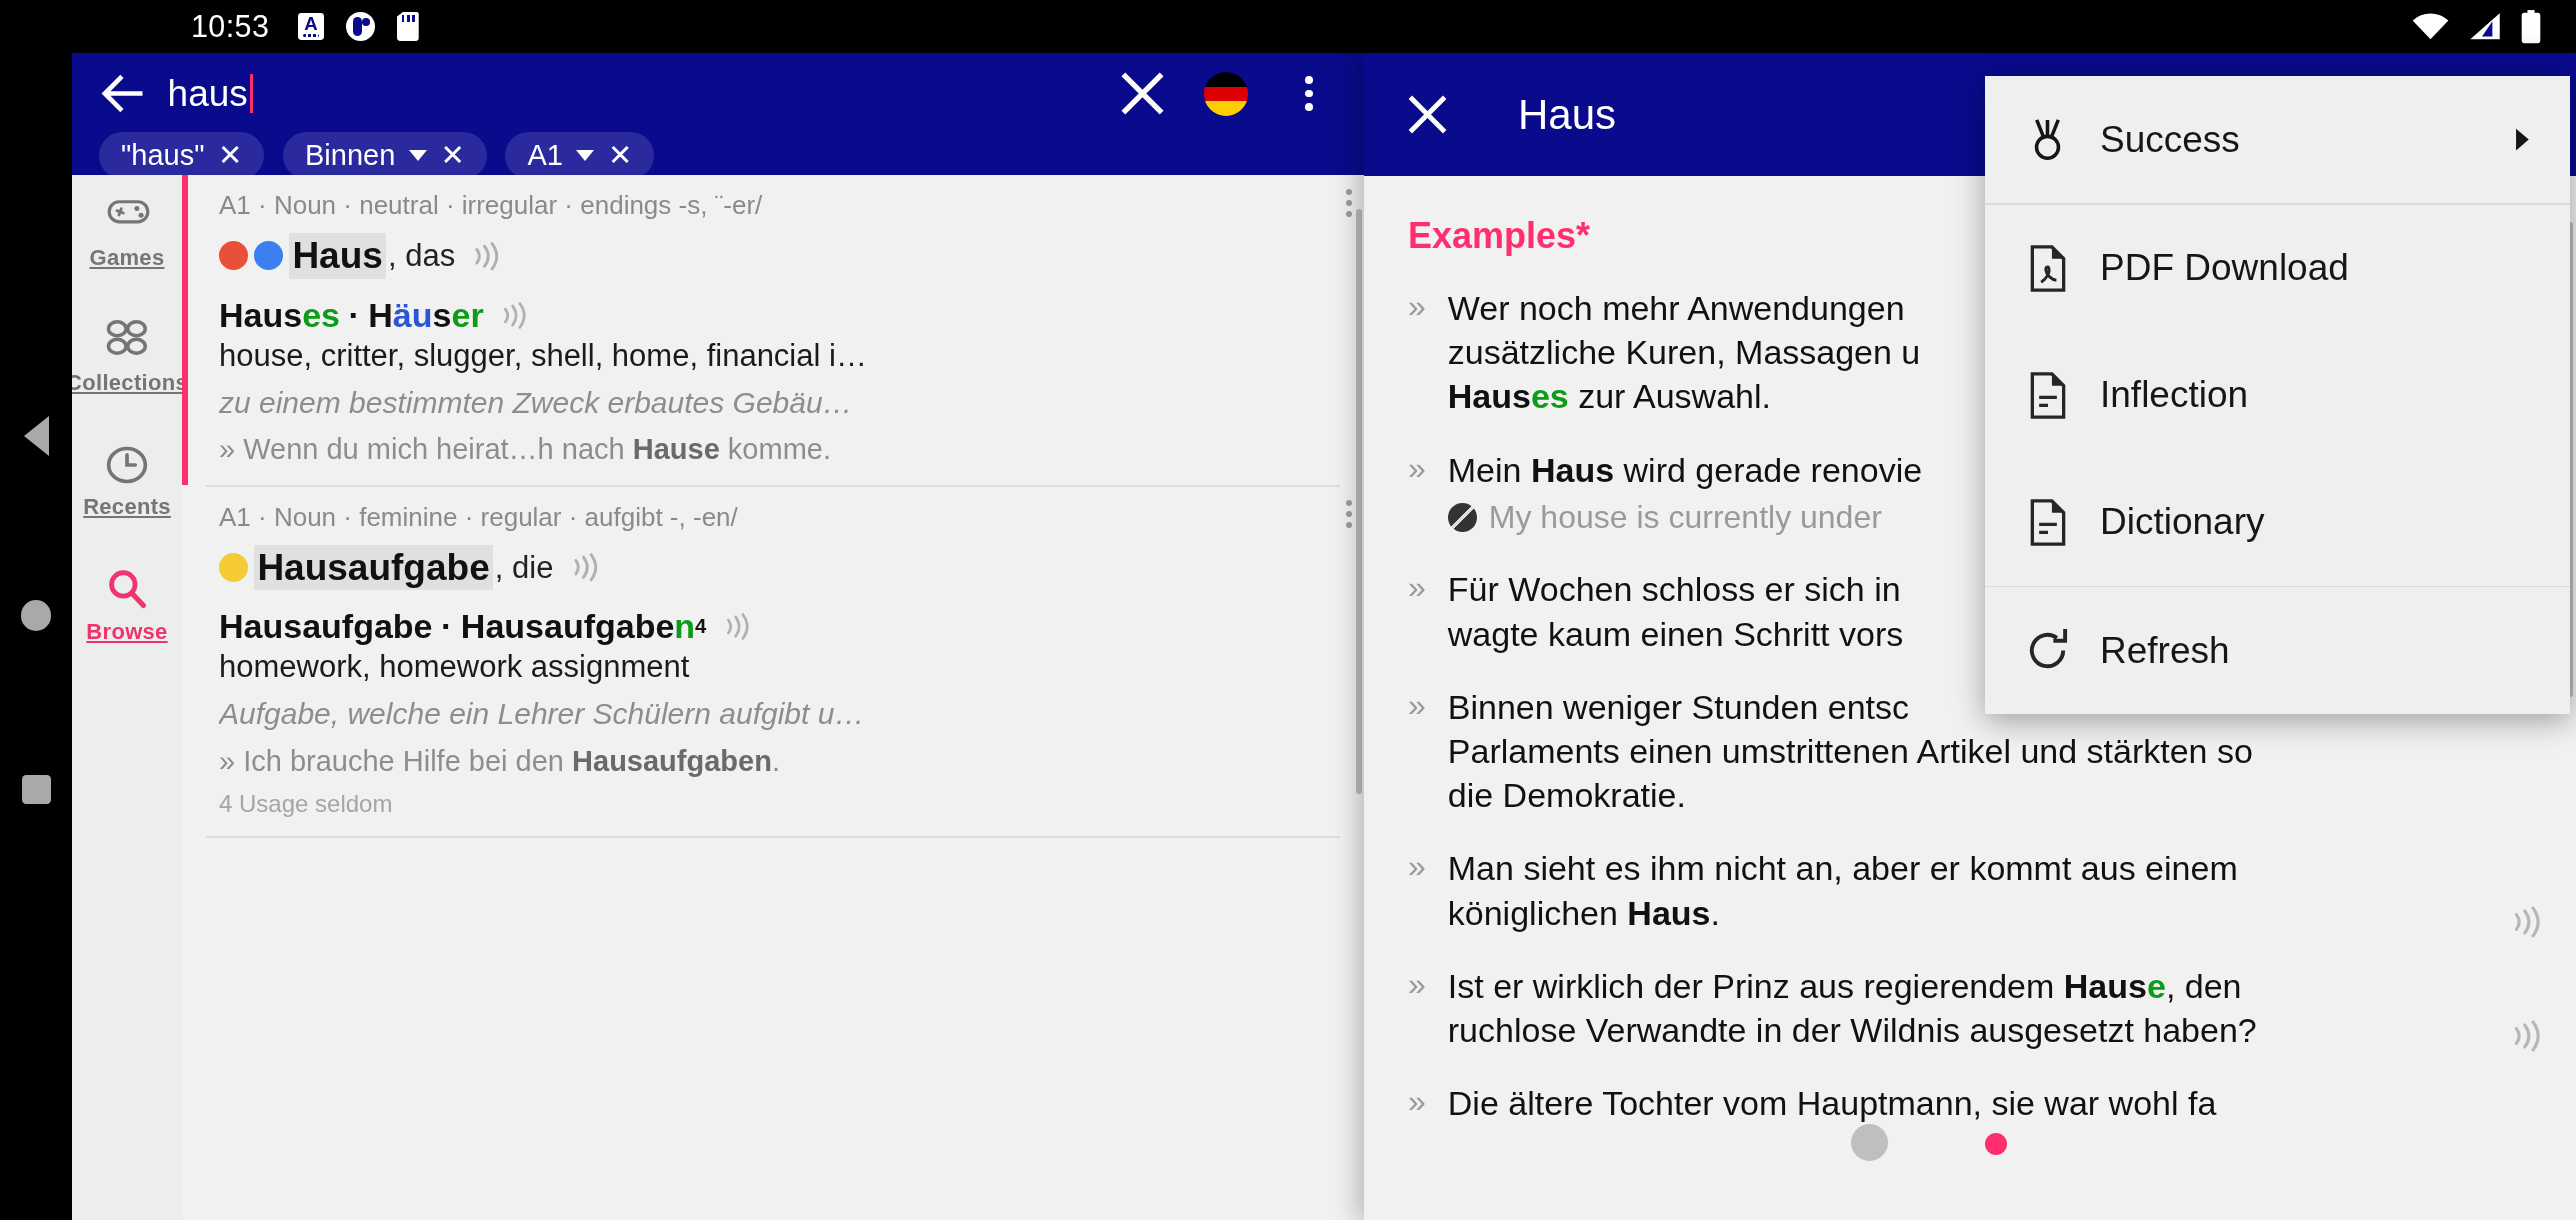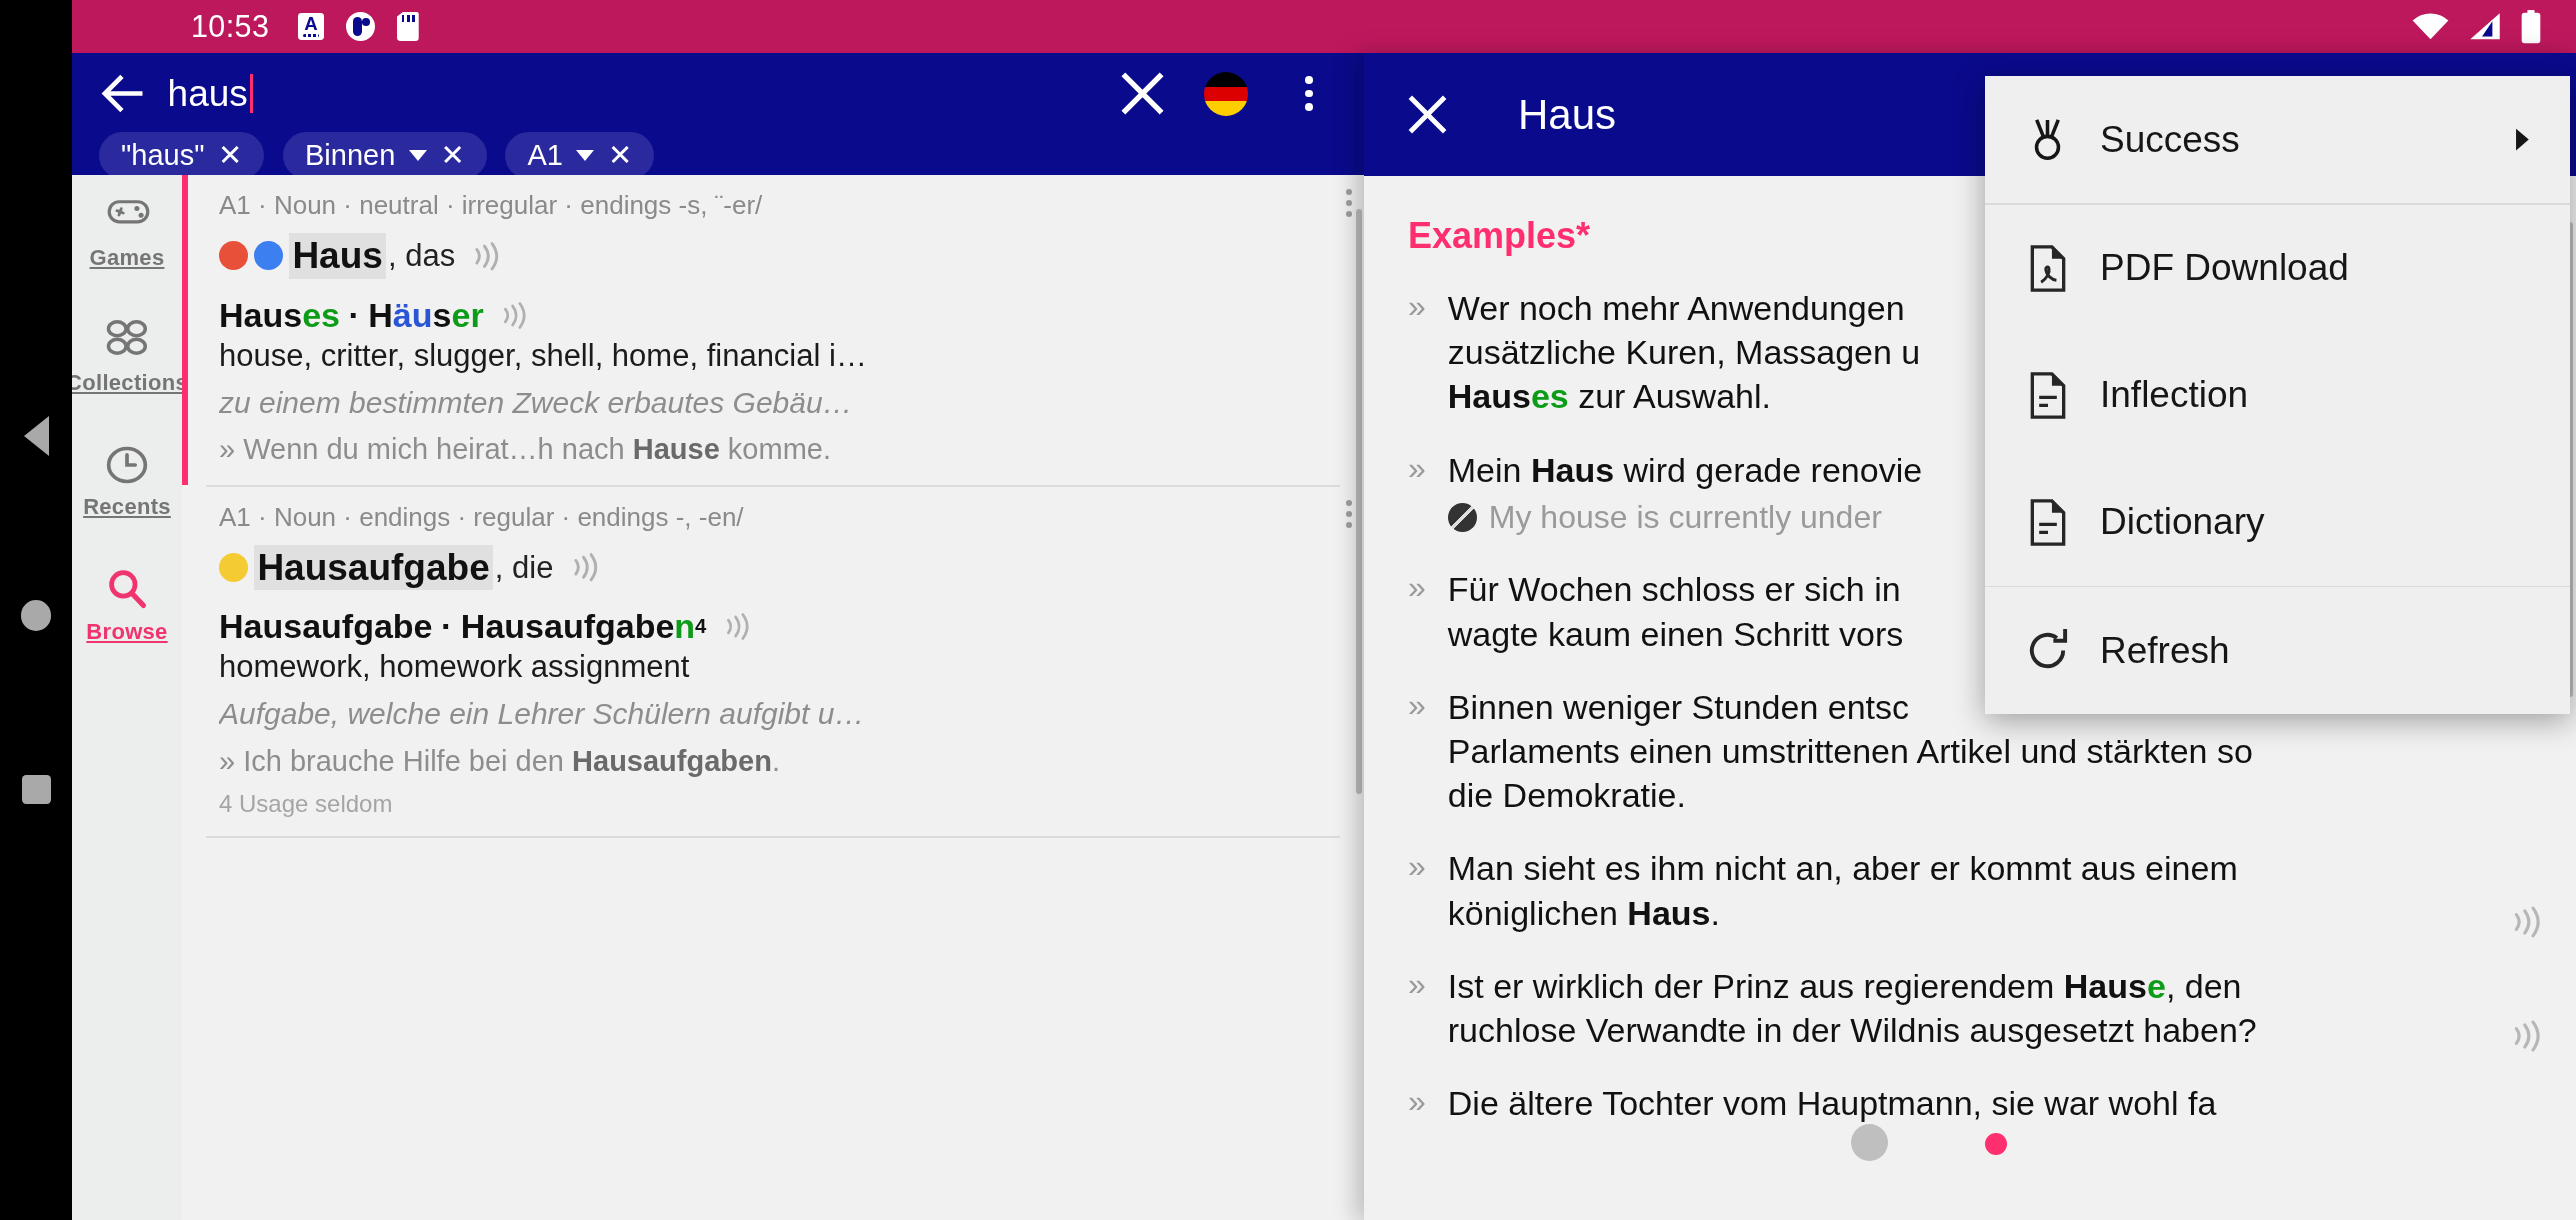--- a/index.html
+++ b/index.html
@@ -31,21 +31,21 @@
   .app {
     position: absolute; left: 72px; top: 0;
     width: 2504px; height: 1220px;
     background: #f0f0f0;
     overflow: hidden;
   }
 
   
   .statusbar {
     position: absolute; left: 0; top: 0; width: 2504px; height: 53px;
-    background: #be185d; color: #fff;
+    background: #000000; color: #fff;
     display: flex; align-items: center;
     padding: 0 34px 0 119px;
   }
   .clock { font-size: 30.5px; letter-spacing: 0.4px; }
   .status-left-icons { display: flex; align-items: center; gap: 22px; margin-left: 29px; }
   .status-right-icons {
     margin-left: auto; display: flex; align-items: center; gap: 17px;
   }
   .ic { display: inline-block; }
 
@@ -402,21 +402,21 @@
       </div>
 
       <div class="entry-divider"></div>
 
       <div class="entry">
         <div class="kebab-sm">
             <i></i>
             <i></i>
             <i></i>
           </div>
-        <div class="meta">A1 · Noun · endings · regular · endings -, -en/</div>
+        <div class="meta">A1 · Noun · feminine · regular · aufgibt -, -en/</div>
         <div class="headword-row">
           <span class="dot" style="background:#f5cb34"></span>
           <span class="hw">Hausaufgabe</span>
           <span class="hw-art">, die</span>
           <span class="spk">
             <svg width="34" height="30.5" viewBox="0 0 20 18">
               <path d="M4 5 Q7 9 4 13" fill="none" stroke="#b0b0b0" stroke-width="1.7" stroke-linecap="round"></path>
               <path d="M8.5 3 Q13 9 8.5 15" fill="none" stroke="#b0b0b0" stroke-width="1.7" stroke-linecap="round"></path>
               <path d="M13 1.5 Q18.5 9 13 16.5" fill="none" stroke="#b0b0b0" stroke-width="1.7" stroke-linecap="round"></path>
             </svg>

